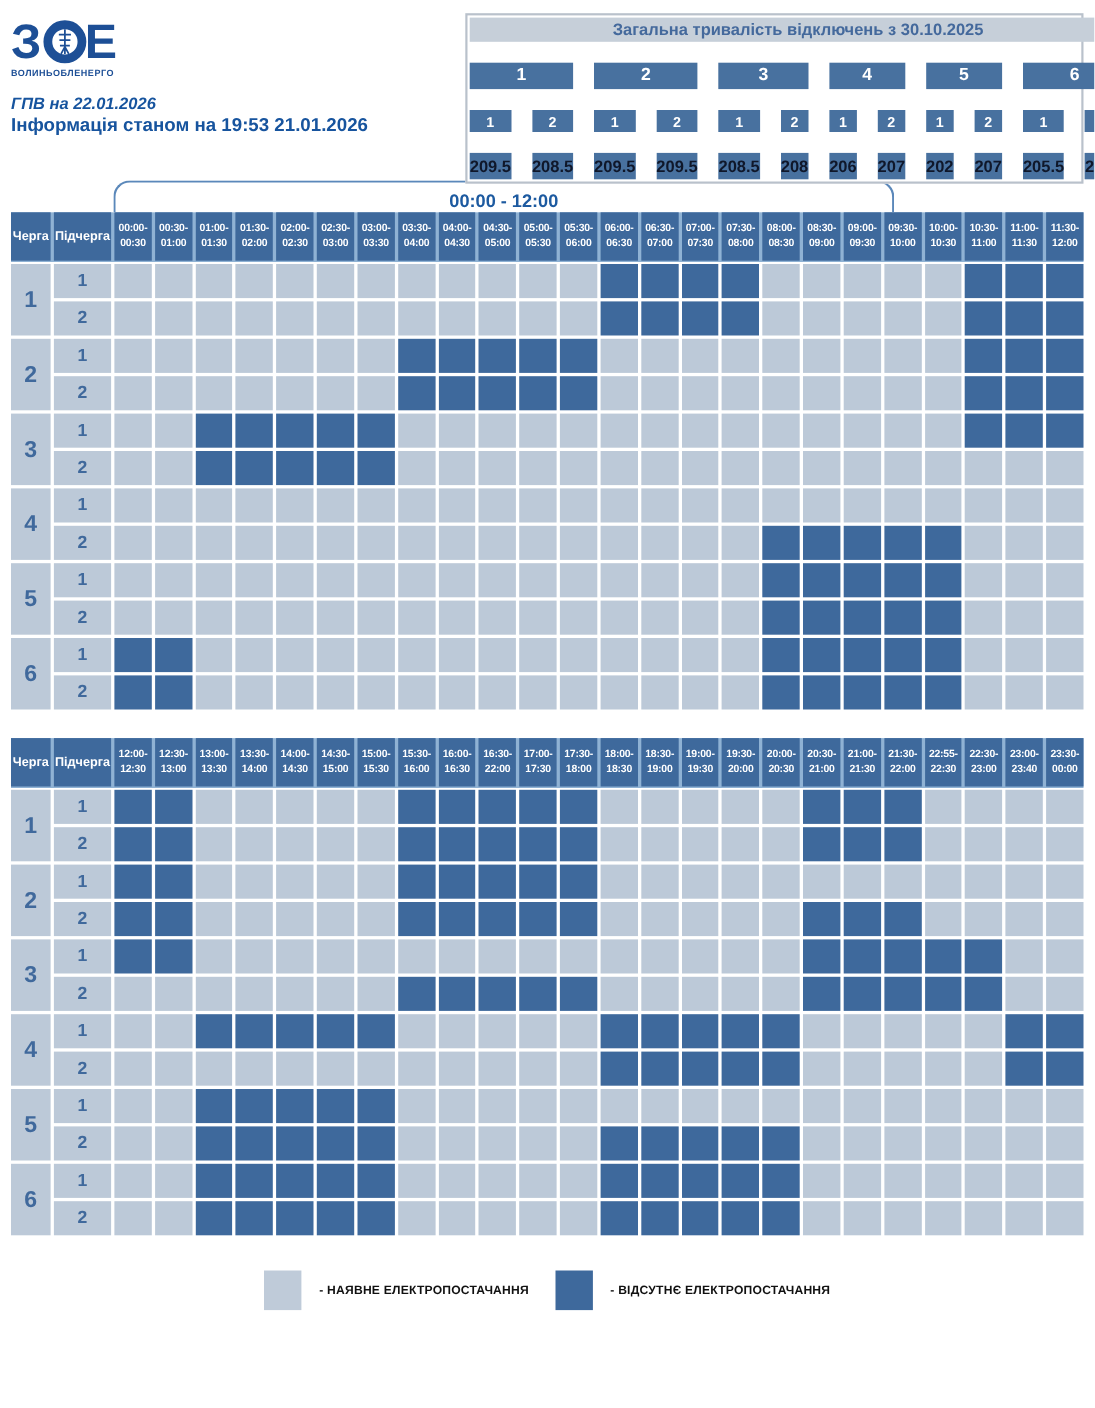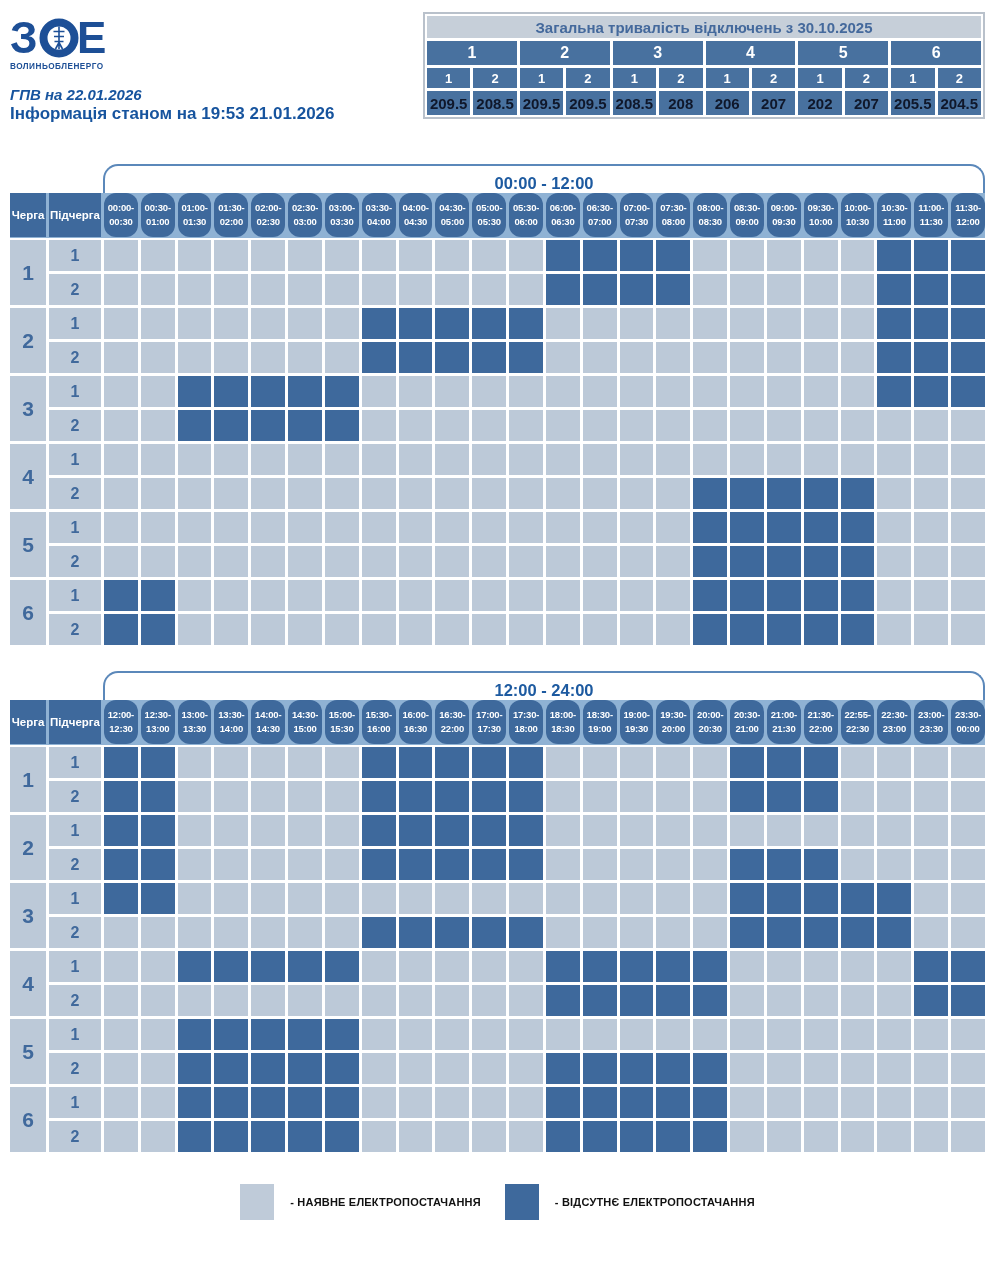--- a/index.html
+++ b/index.html
@@ -9,48 +9,48 @@
   
   .topbar { position:relative; height:150px; }
   .logo { position:absolute; left:10px; top:12px; width:110px; height:64px; }
   .main-title { position:absolute; left:10px; top:86px; font-size:15px; font-weight:bold; color:#17549e;font-style:italic; }
   .sub-title  { position:absolute; left:10px; top:104px; font-size:17px; font-weight:bold; color:#17549e; }
 
   
   .dur {
     position:absolute; left:423px; top:12px; width:562px; box-sizing:border-box;
     display:grid; grid-template-columns:repeat(12,1fr);
-    grid-template-rows:22px 24px 20px 24px; gap:3px;
+    grid-template-rows:22px 24px 20px 24px; gap:19px;
     background:#fff; border:2px solid #b9c1cb; padding:2px;
   }
   .dur-title { grid-column:1/-1; background:#c6cfd9; color:#44699c; font-weight:bold; font-size:15px;
     display:flex; align-items:center; justify-content:center; }
   .dur-g { grid-column:span 2; background:#48719f; color:#fff; font-weight:bold; font-size:16px;
     display:flex; align-items:center; justify-content:center; }
   .dur-s { background:#48719f; color:#fff; font-weight:bold; font-size:13px;
     display:flex; align-items:center; justify-content:center; }
   .dur-v { background:#48719f; color:#0f172a; font-weight:bold; font-size:15px;
     display:flex; align-items:center; justify-content:center; }
 
   
   .sched-section { margin-left:10px; margin-top:14px; width:975px; }
   .sched-section.second { margin-top:26px; }
-  .bracket { box-sizing:border-box; width:882px; margin-left:93px; height:29px;
+  .bracket { box-sizing:border-box; width:710px; margin-left:93px; height:29px;
     border:2px solid #5b88ba; border-bottom:none; border-radius:15px 15px 0 0;
     display:flex; align-items:center; justify-content:center; }
   .bracket span { font-size:16.5px; font-weight:bold; color:#1d5aa0; margin-top:7px; }
 
   .sched { display:grid; width:975px;
     grid-template-columns:36px 52px repeat(24,1fr);
     grid-template-rows:44px; grid-auto-rows:31px; gap:3px;
     background:linear-gradient(to bottom, #8fb2d4 0px, #8fb2d4 45px, #ffffff 45px); }
   .hcell { background:#3e699c; color:#fff; font-weight:bold;
     display:flex; align-items:center; justify-content:center; text-align:center; }
   .hcell.qh, .hcell.sh { font-size:11.5px; }
-  .hcell.time { font-size:9.5px; line-height:1.45; white-space:pre-line; letter-spacing:-0.2px;border-radius:12px; }
+  .hcell.time { font-size:9.5px; line-height:1.45; white-space:pre-line; letter-spacing:-0.2px; }
   .qcell { grid-row:span 2; background:#bcc9d8; color:#40699c; font-size:21px; font-weight:bold;
     display:flex; align-items:center; justify-content:center; }
   .scell { background:#bcc9d8; color:#40699c; font-size:16px; font-weight:bold;
     display:flex; align-items:center; justify-content:center; }
   .cell { background:#bcc9d8; }
   .cell.off { background:#3e699c; }
 
   
   .legend { margin-top:32px; display:flex; justify-content:center; gap:24px; }
   .legend-item { display:flex; align-items:center; gap:16px; }
@@ -471,23 +471,20 @@
         <div class="cell off"></div>
         <div class="cell off"></div>
         <div class="cell off"></div>
         <div class="cell"></div>
         <div class="cell"></div>
         <div class="cell"></div>
       </div>
   </section>
 
   <section class="sched-section second">
-    <div class="bracket">
-      <span>12:00 - 24:00</span>
-    </div>
     <div class="sched" id="sched1">
         <div class="hcell qh">Черга</div>
         <div class="hcell sh">Підчерга</div>
         <div class="hcell time">12:00-
 12:30</div>
         <div class="hcell time">12:30-
 13:00</div>
         <div class="hcell time">13:00-
 13:30</div>
         <div class="hcell time">13:30-
@@ -522,21 +519,21 @@
 21:00</div>
         <div class="hcell time">21:00-
 21:30</div>
         <div class="hcell time">21:30-
 22:00</div>
         <div class="hcell time">22:55-
 22:30</div>
         <div class="hcell time">22:30-
 23:00</div>
         <div class="hcell time">23:00-
-23:30</div>
+23:40</div>
         <div class="hcell time">23:30-
 00:00</div>
         <div class="qcell">1</div>
         <div class="scell">1</div>
         <div class="cell off"></div>
         <div class="cell off"></div>
         <div class="cell"></div>
         <div class="cell"></div>
         <div class="cell"></div>
         <div class="cell"></div>

